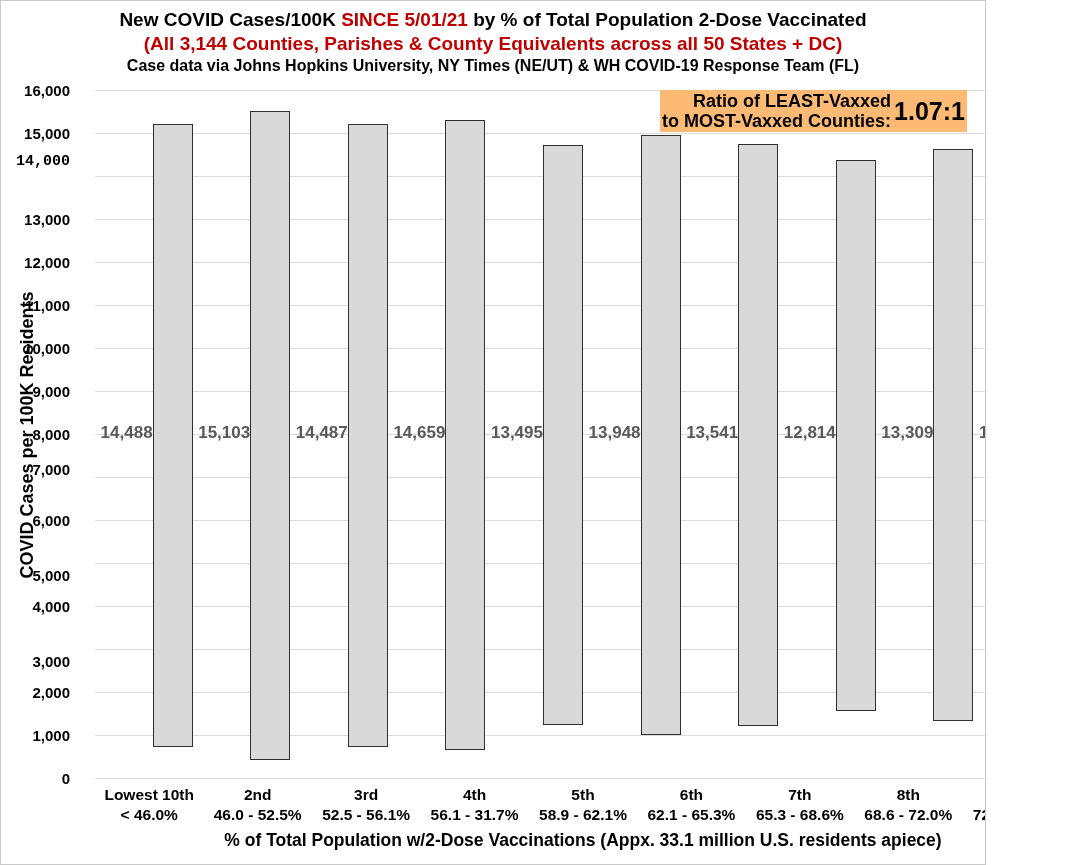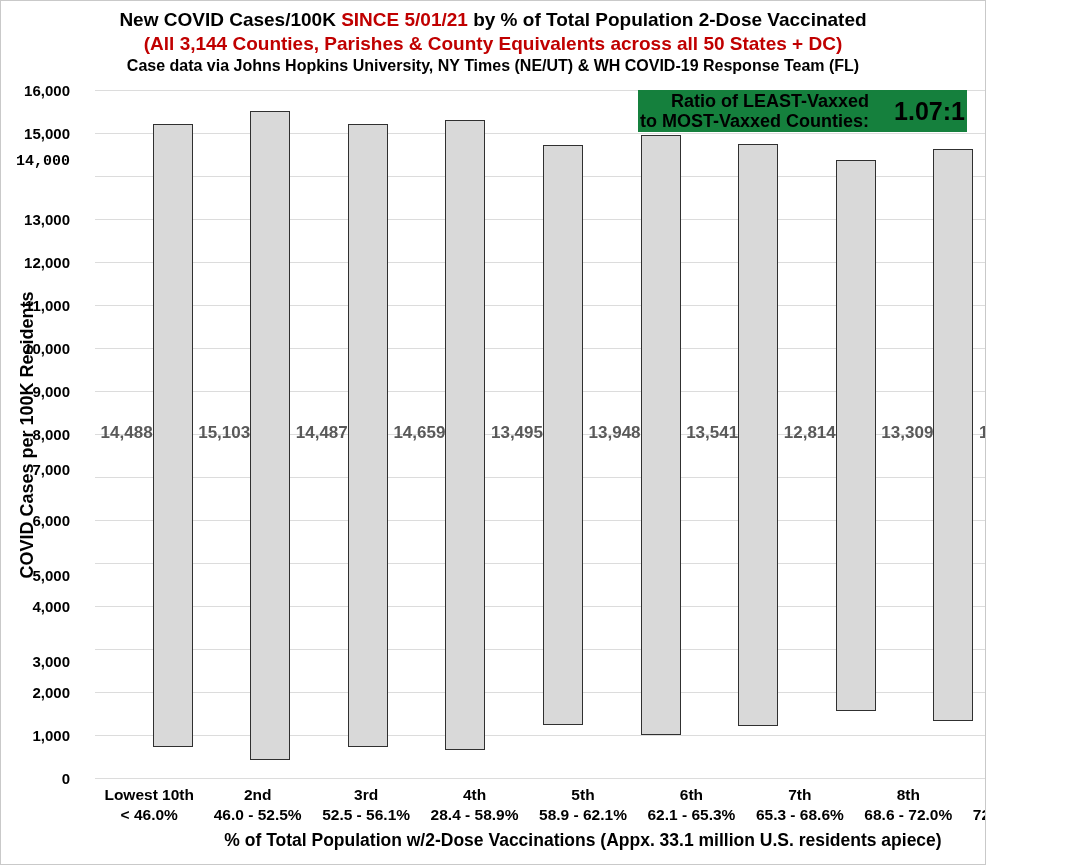--- a/index.html
+++ b/index.html
@@ -46,22 +46,22 @@
     transform: translate(-50%, -50%) rotate(-90deg);
     white-space: nowrap; font-size: 18px;
   }
   .xlabels { position: absolute; left: 94px; top: 784px; width: 976px; display: flex; }
   .x-col { flex: 1; text-align: center; font-size: 15.5px; line-height: 20px; }
   .x-col span { display: block; white-space: nowrap; }
   .x-title { position: absolute; left: 94px; top: 829px; width: 976px; text-align: center; font-size: 17.5px; }
   
   .annotation {
     position: absolute; top: 89px; right: 18px; z-index: 5;
-    display: flex; align-items: center; gap: 25px;
-    background: #15803d; padding: 1px 2px;
+    display: flex; align-items: center; gap: 3px;
+    background: #fdba74; padding: 1px 2px;
   }
   .ann-label { text-align: right; font-size: 18px; line-height: 20px; white-space: nowrap; }
   .ann-value { font-size: 25px; line-height: 28px; white-space: nowrap; }
 </style>
 </head>
 <body>
 
 <div id="app" style="--red: #C00000; --barfill: #D9D9D9; --barborder: #303030; --vallabel: #595959; --grid: #DCDCDC;">
 
   <div class="title-block">
@@ -172,21 +172,21 @@
       <div class="x-col">
         <span>2nd</span>
         <span>46.0 - 52.5%</span>
       </div>
       <div class="x-col">
         <span>3rd</span>
         <span>52.5 - 56.1%</span>
       </div>
       <div class="x-col">
         <span>4th</span>
-        <span>28.4 - 58.9%</span>
+        <span>56.1 - 31.7%</span>
       </div>
       <div class="x-col">
         <span>5th</span>
         <span>58.9 - 62.1%</span>
       </div>
       <div class="x-col">
         <span>6th</span>
         <span>62.1 - 65.3%</span>
       </div>
       <div class="x-col">

